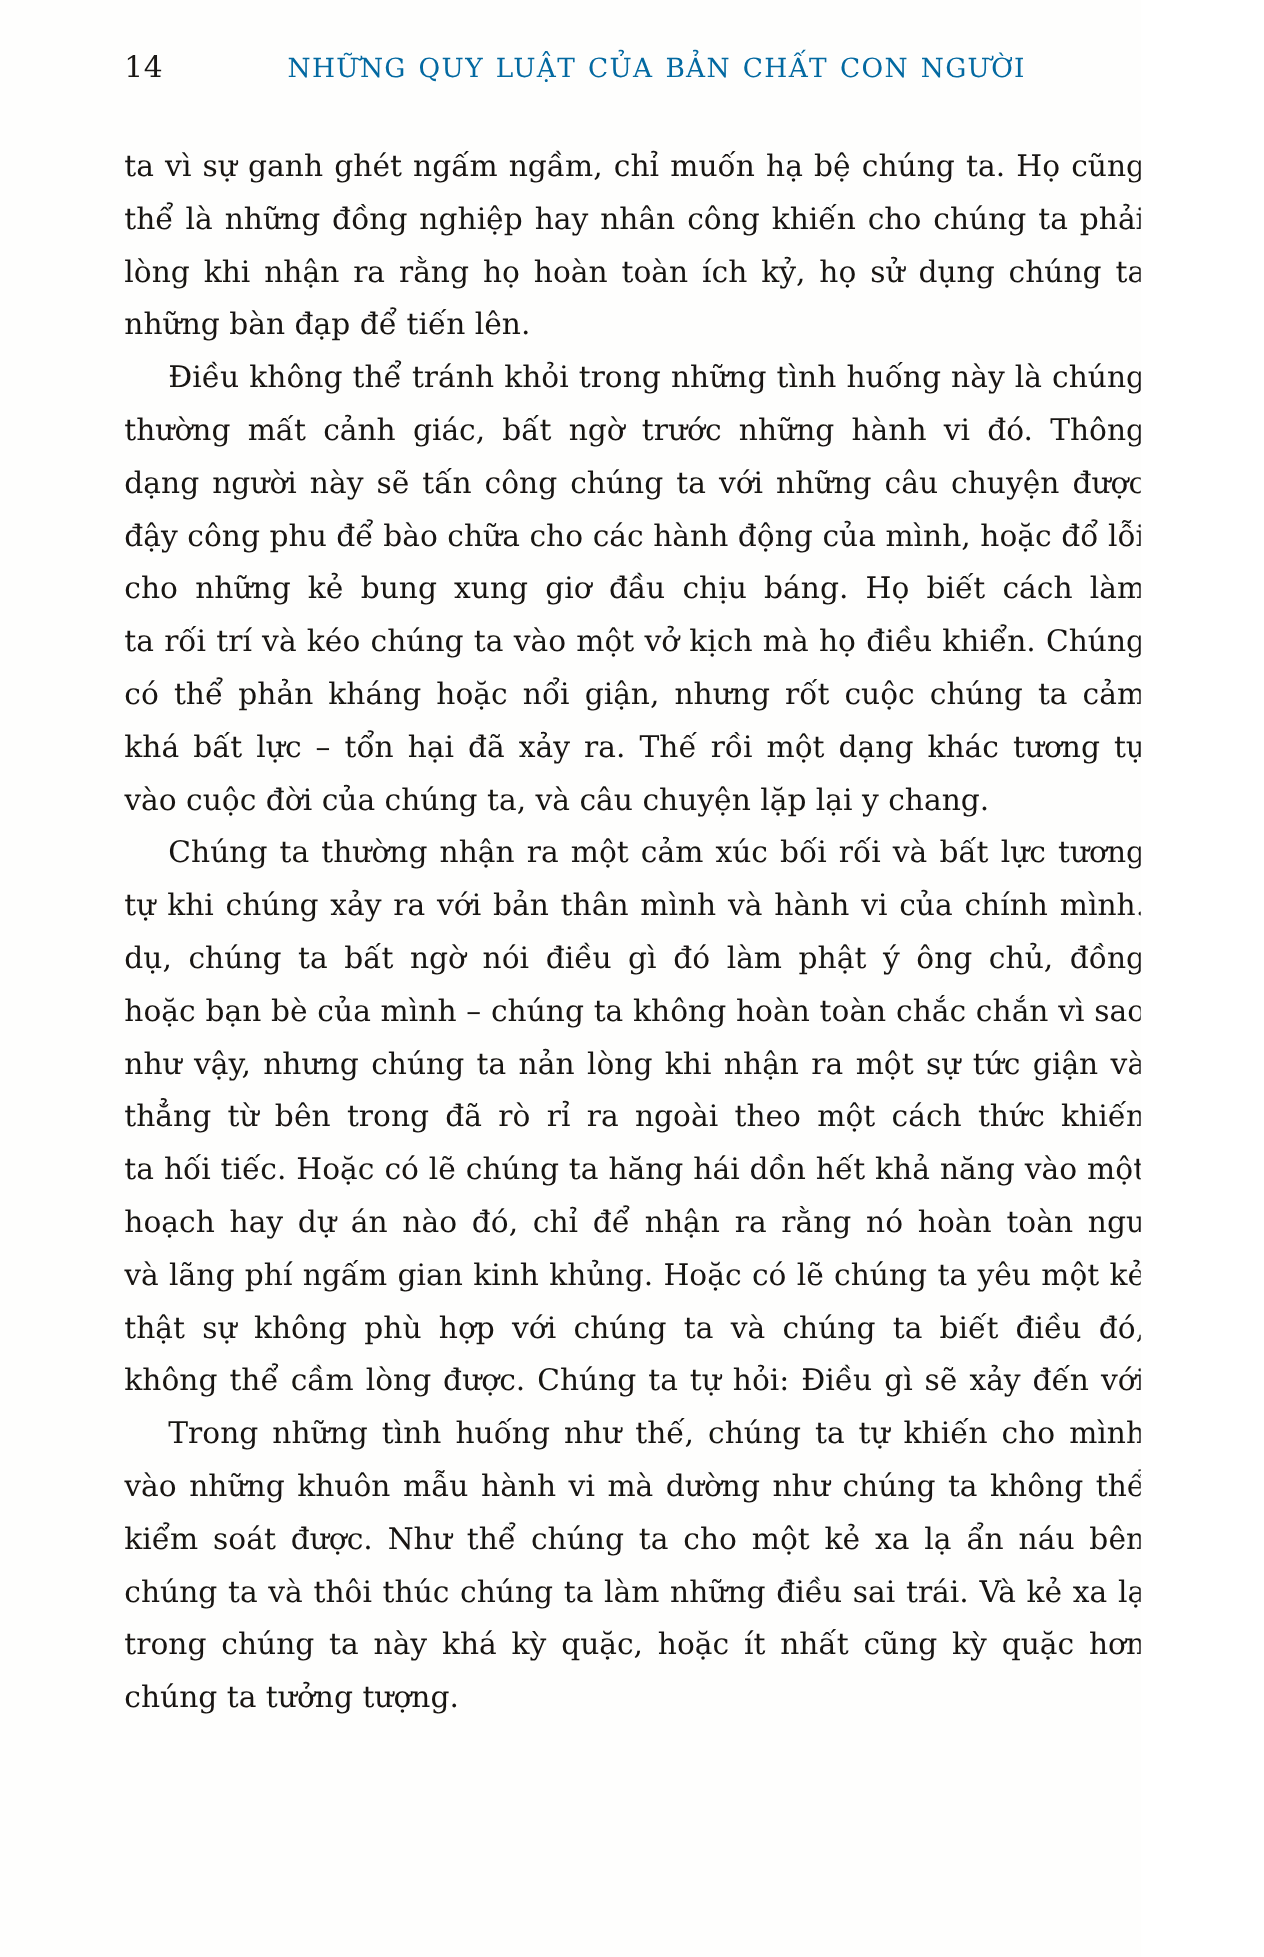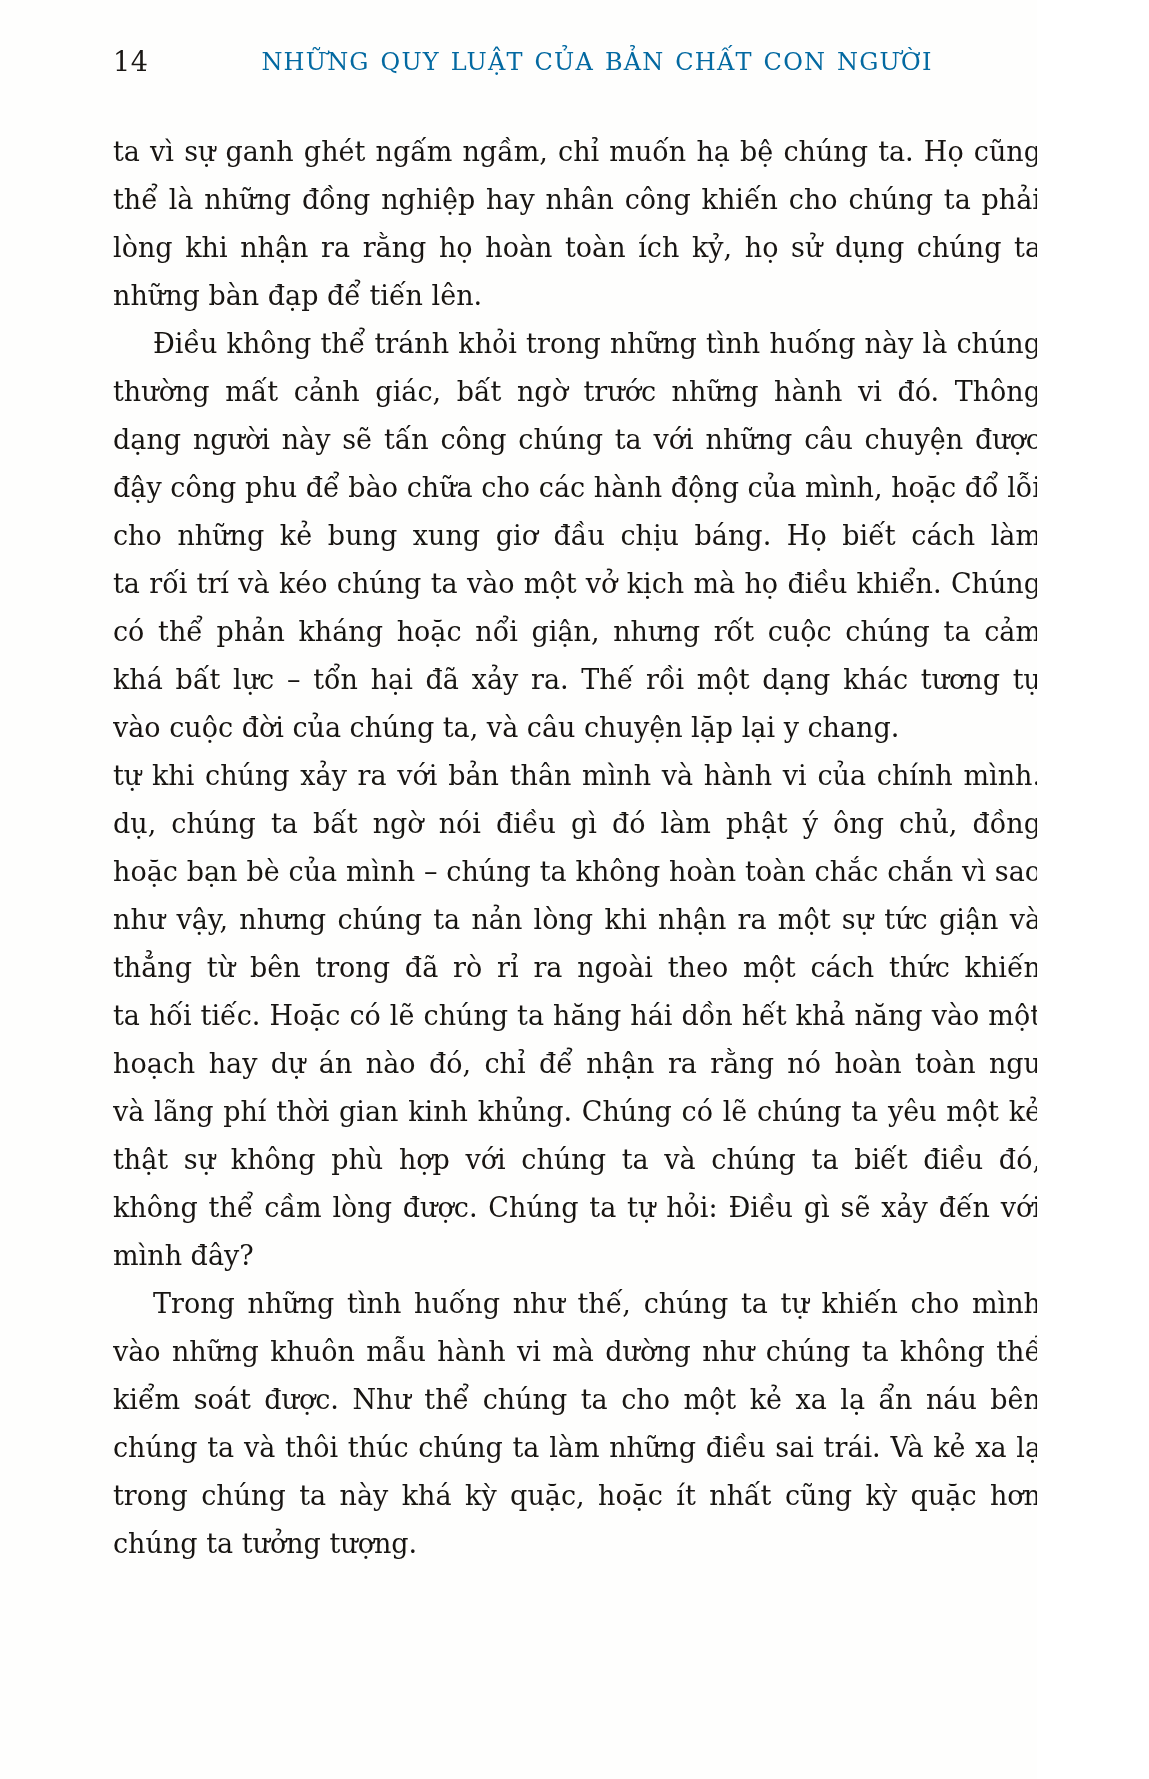--- a/index.html
+++ b/index.html
@@ -86,31 +86,31 @@
         <div class="line">thường mất cảnh giác, bất ngờ trước những hành vi đó. Thông thường</div>
         <div class="line">dạng người này sẽ tấn công chúng ta với những câu chuyện được che</div>
         <div class="line">đậy công phu để bào chữa cho các hành động của mình, hoặc đổ lỗi</div>
         <div class="line">cho những kẻ bung xung giơ đầu chịu báng. Họ biết cách làm chúng</div>
         <div class="line">ta rối trí và kéo chúng ta vào một vở kịch mà họ điều khiển. Chúng ta</div>
         <div class="line">có thể phản kháng hoặc nổi giận, nhưng rốt cuộc chúng ta cảm thấy</div>
         <div class="line">khá bất lực – tổn hại đã xảy ra. Thế rồi một dạng khác tương tự bước</div>
         <div class="line last">vào cuộc đời của chúng ta, và câu chuyện lặp lại y chang.</div>
       </div>
       <div class="para">
+        <div class="line indent">Chúng ta thường nhận ra một cảm xúc bối rối và bất lực tương</div>
         <div class="line">tự khi chúng xảy ra với bản thân mình và hành vi của chính mình. Ví</div>
         <div class="line">dụ, chúng ta bất ngờ nói điều gì đó làm phật ý ông chủ, đồng nghiệp</div>
         <div class="line">hoặc bạn bè của mình – chúng ta không hoàn toàn chắc chắn vì sao</div>
         <div class="line">như vậy, nhưng chúng ta nản lòng khi nhận ra một sự tức giận và căng</div>
         <div class="line">thẳng từ bên trong đã rò rỉ ra ngoài theo một cách thức khiến chúng</div>
         <div class="line">ta hối tiếc. Hoặc có lẽ chúng ta hăng hái dồn hết khả năng vào một kế</div>
         <div class="line">hoạch hay dự án nào đó, chỉ để nhận ra rằng nó hoàn toàn ngu xuẩn</div>
-        <div class="line">và lãng phí thời gian kinh khủng. Chúng có lẽ chúng ta yêu một kẻ</div>
+        <div class="line">và lãng phí ngấm gian kinh khủng. Hoặc có lẽ chúng ta yêu một kẻ</div>
         <div class="line">thật sự không phù hợp với chúng ta và chúng ta biết điều đó, nhưng</div>
         <div class="line">không thể cầm lòng được. Chúng ta tự hỏi: Điều gì sẽ xảy đến với</div>
-        <div class="line last">mình đây?</div>
       </div>
       <div class="para">
         <div class="line indent">Trong những tình huống như thế, chúng ta tự khiến cho mình rơi</div>
         <div class="line">vào những khuôn mẫu hành vi mà dường như chúng ta không thể</div>
         <div class="line">kiểm soát được. Như thể chúng ta cho một kẻ xa lạ ẩn náu bên trong</div>
         <div class="line">chúng ta và thôi thúc chúng ta làm những điều sai trái. Và kẻ xa lạ bên</div>
         <div class="line">trong chúng ta này khá kỳ quặc, hoặc ít nhất cũng kỳ quặc hơn mức</div>
         <div class="line last">chúng ta tưởng tượng.</div>
       </div>
     </div>

